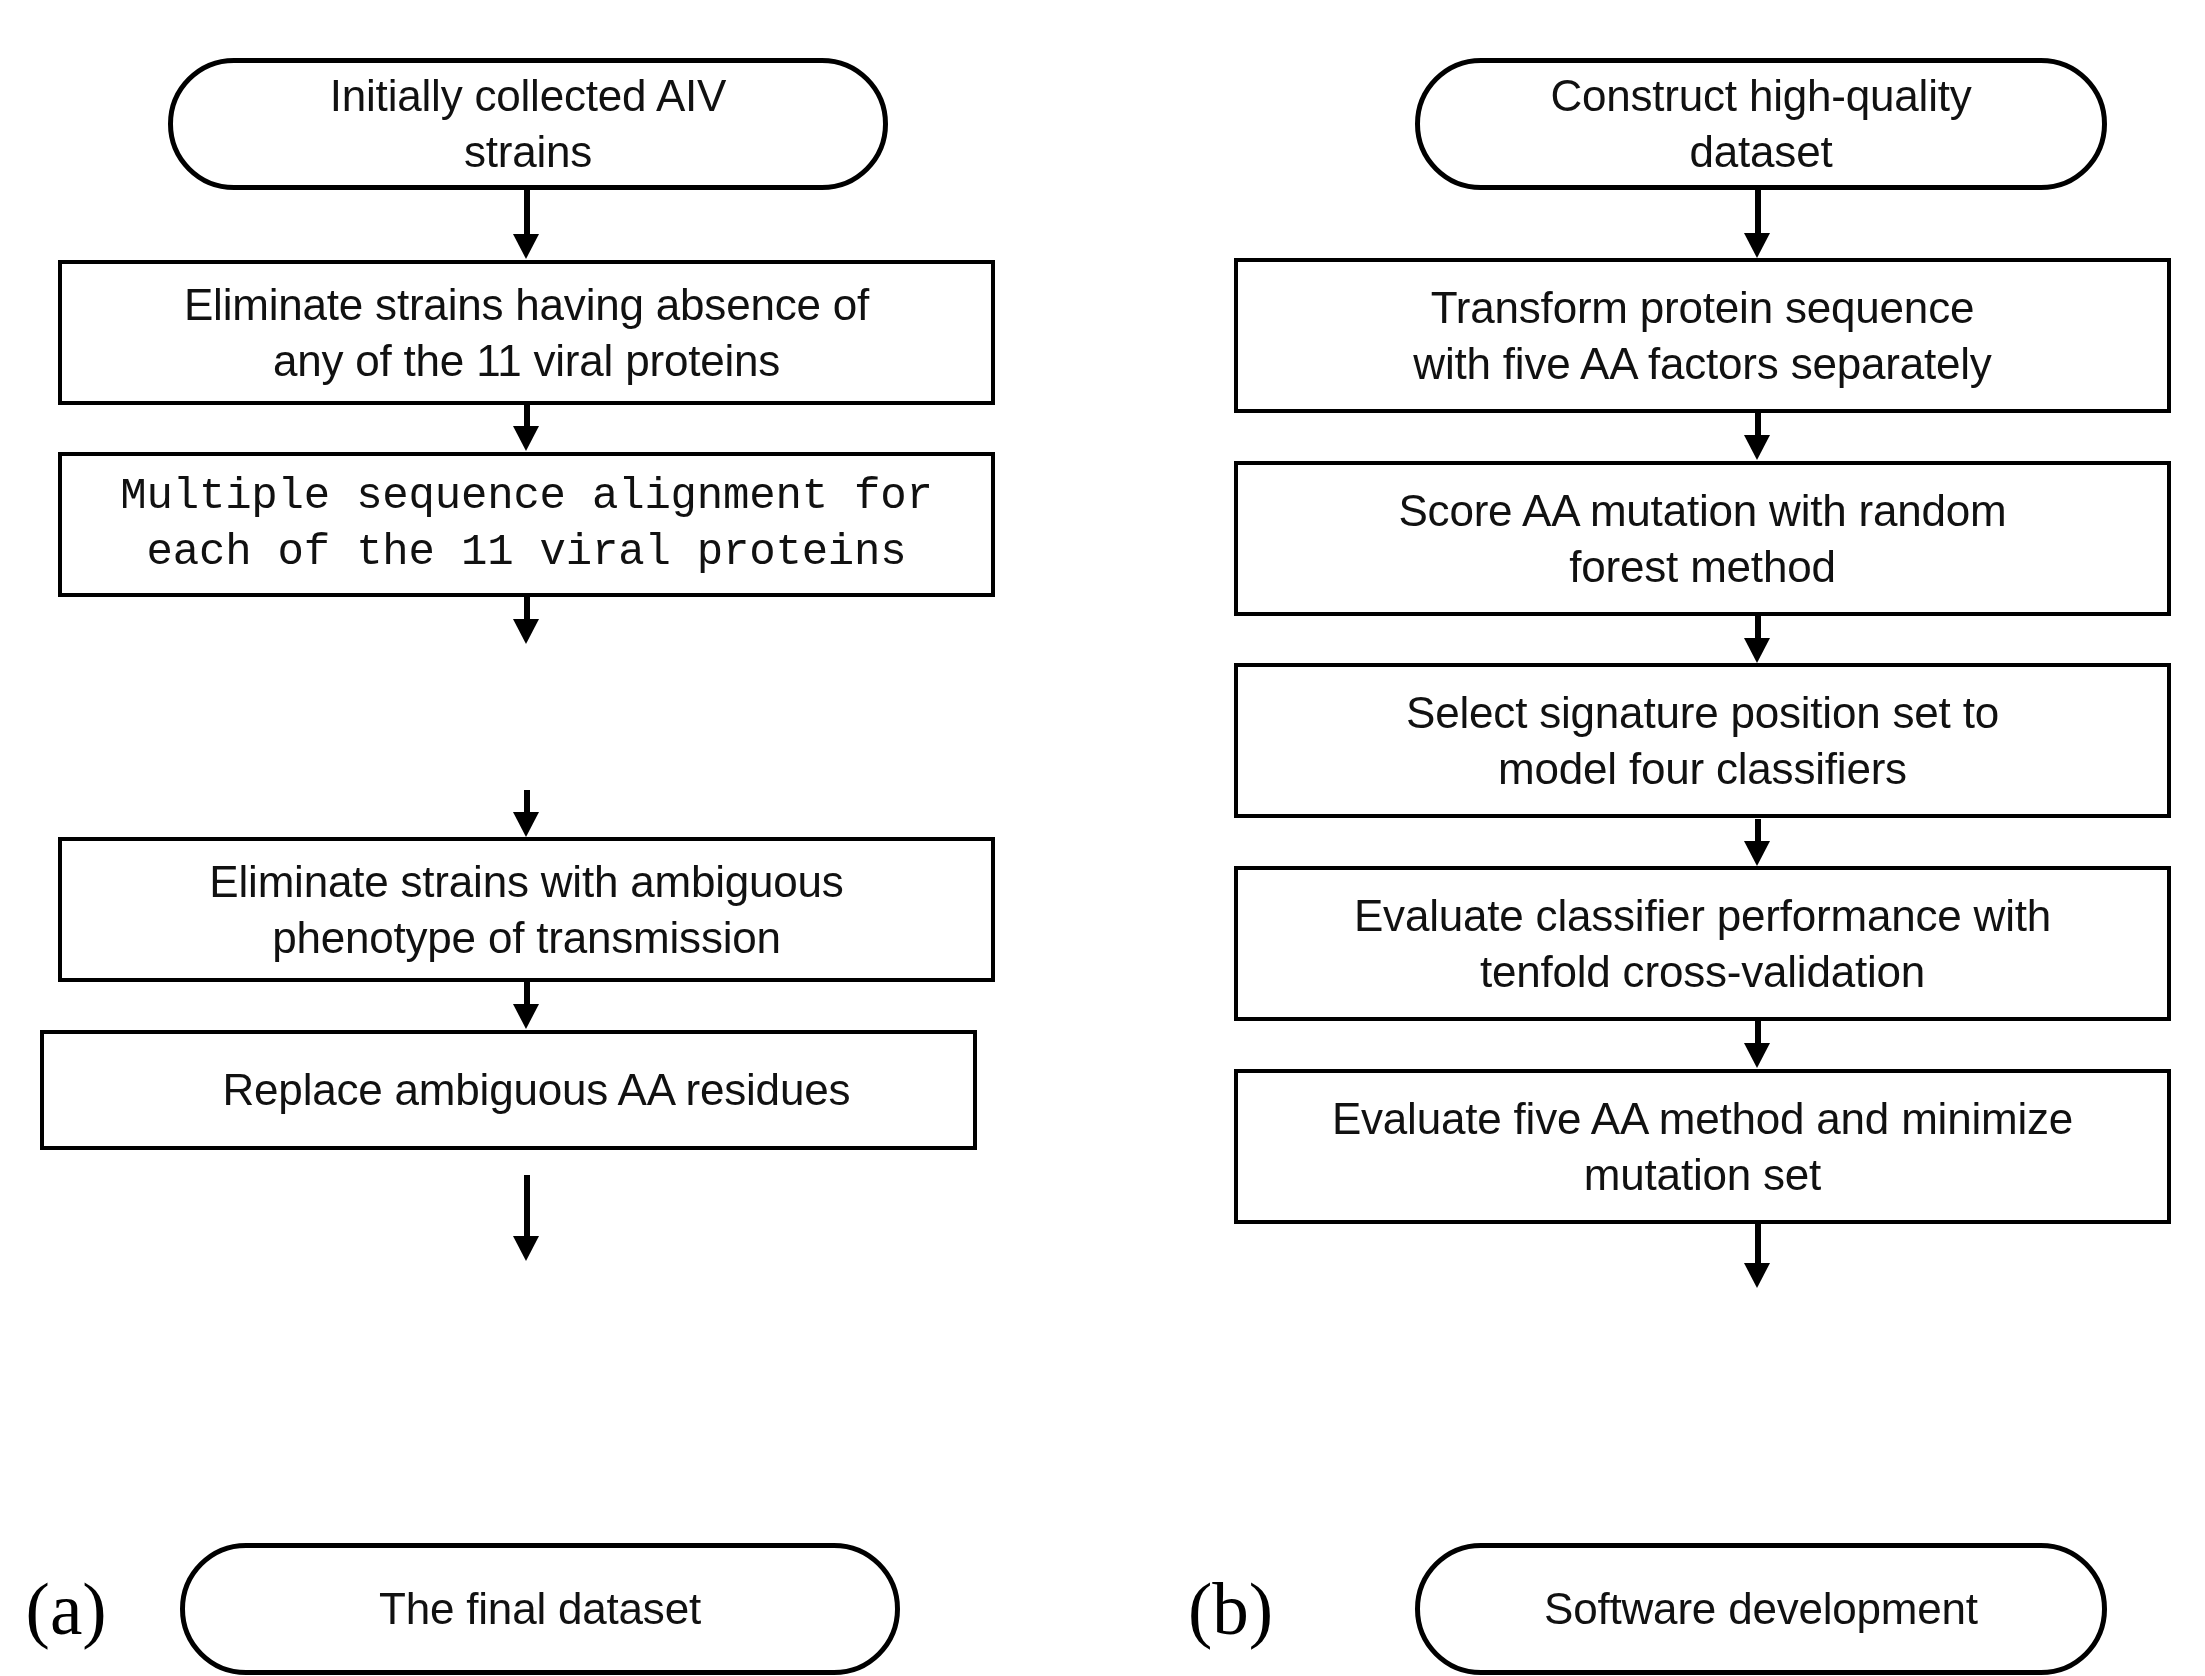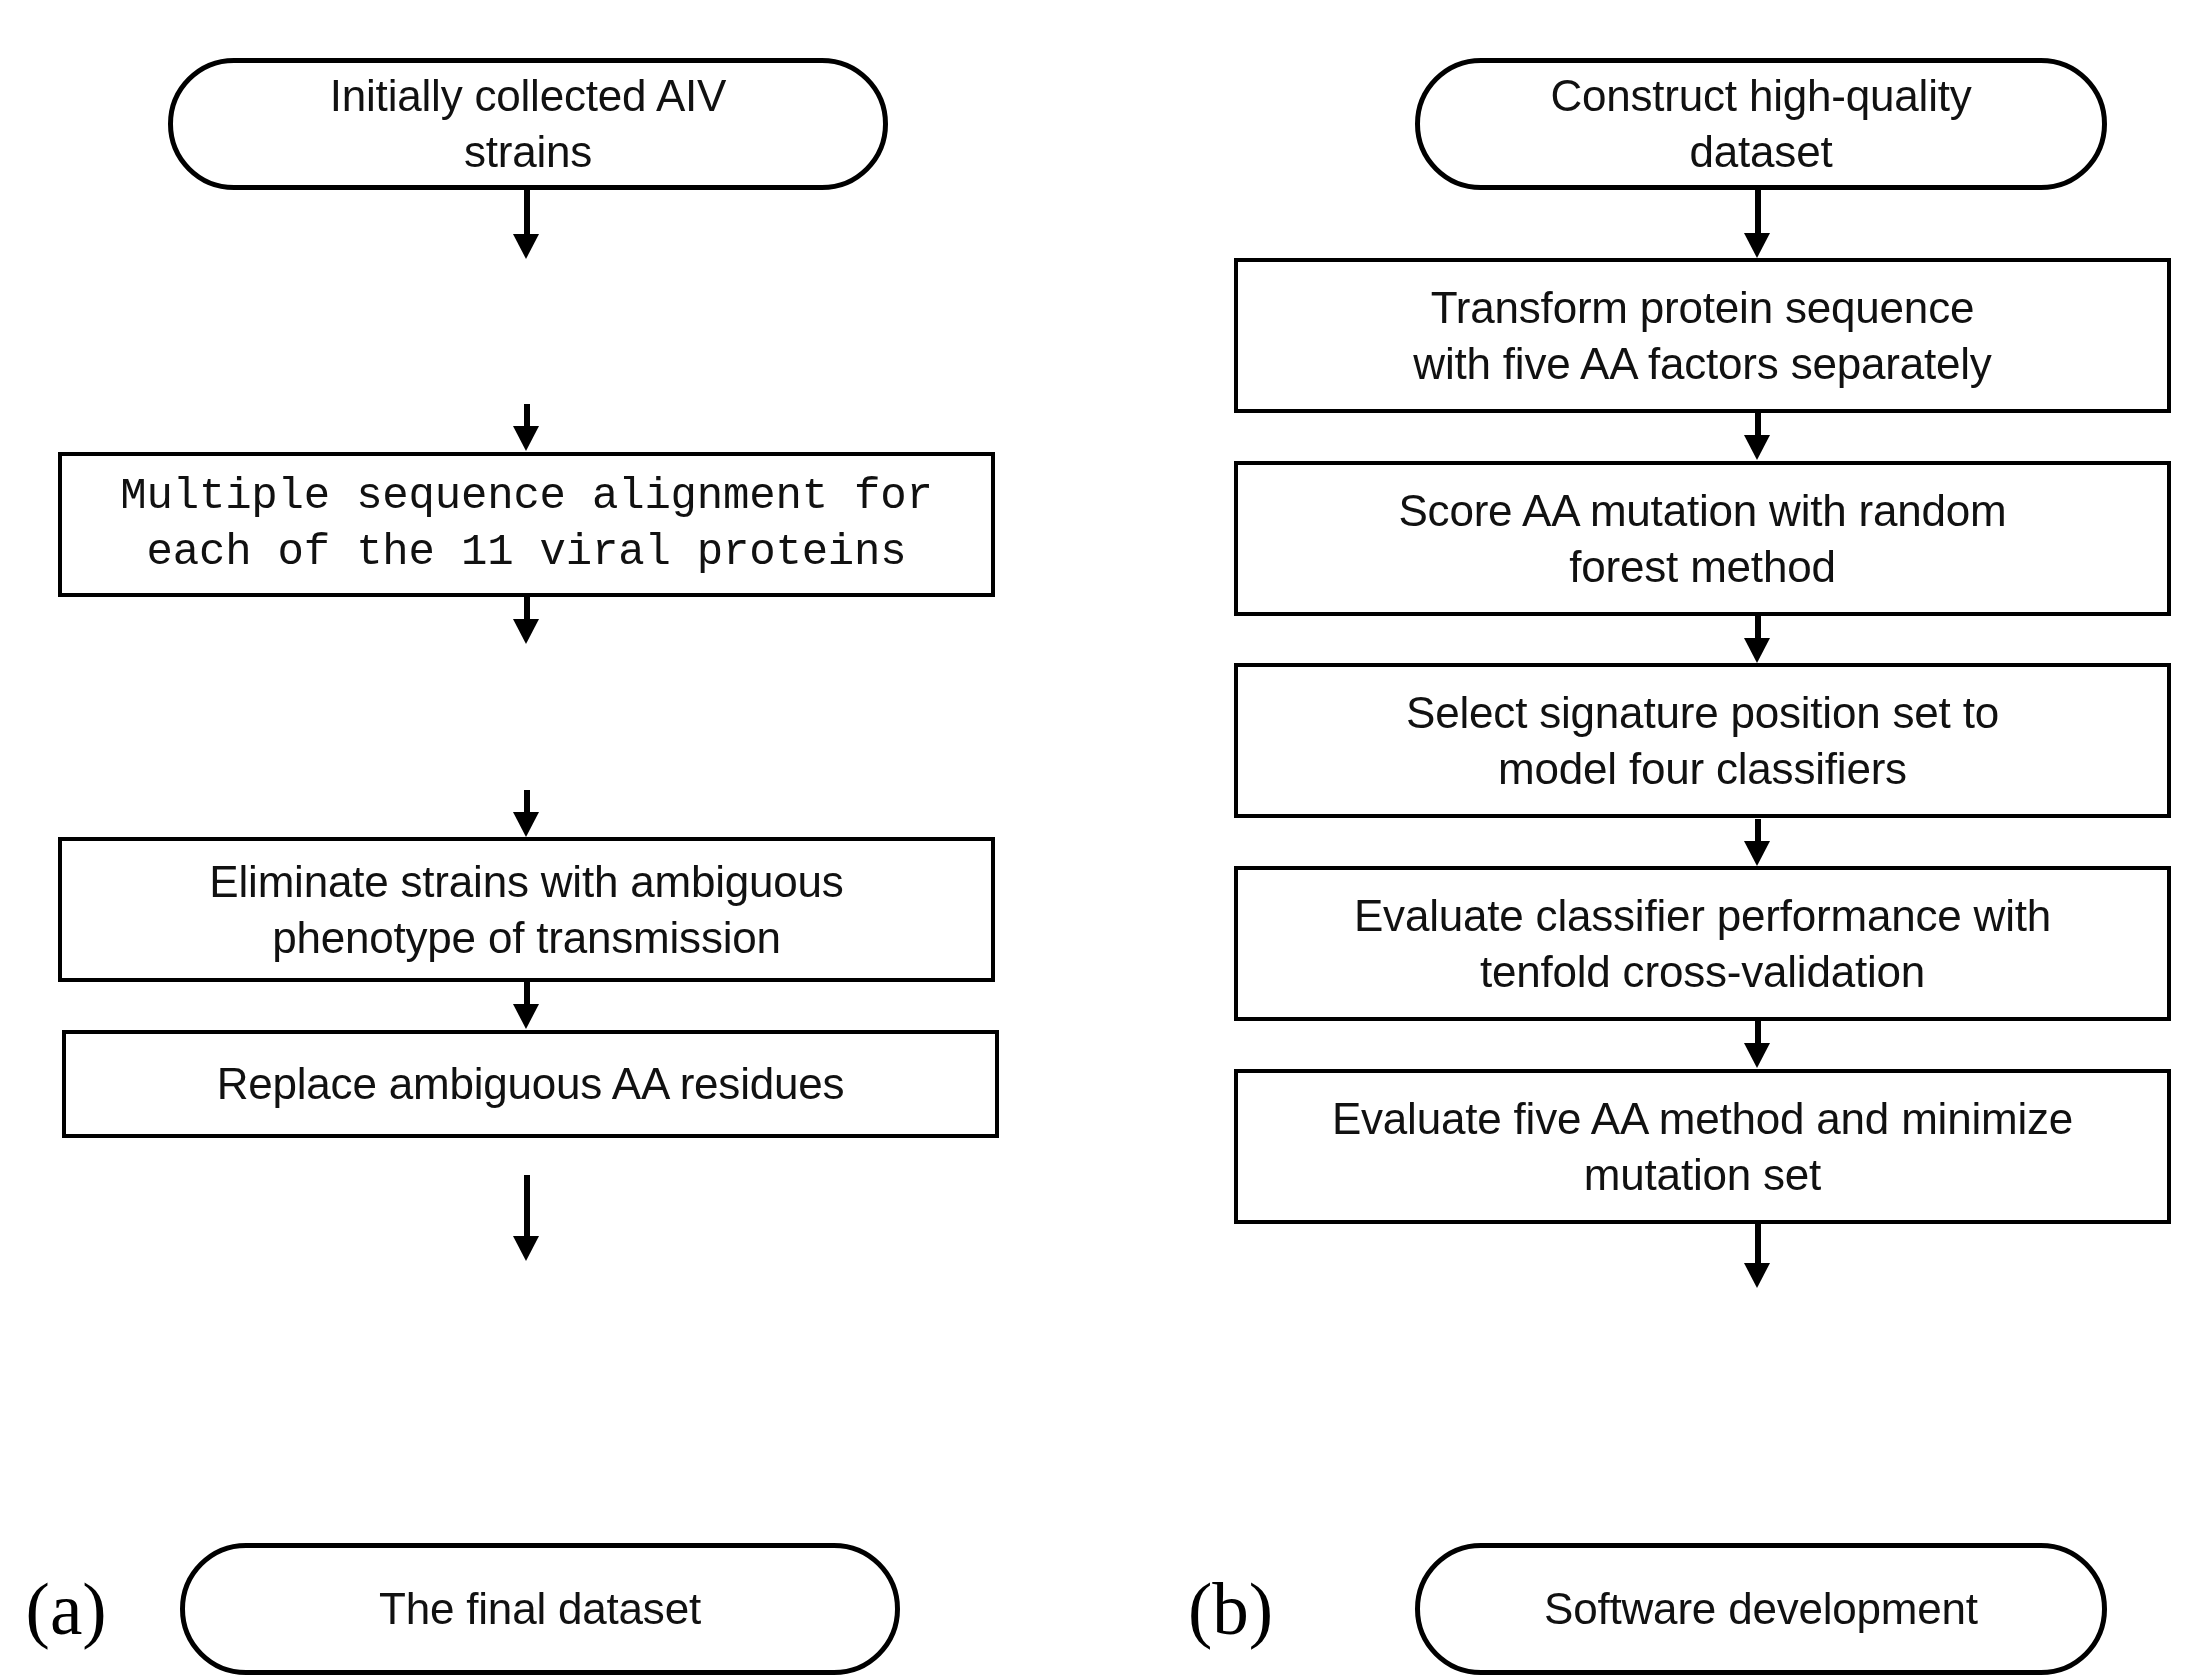--- a/index.html
+++ b/index.html
@@ -97,20 +97,24 @@
     <div class="node terminal" style="left:168px; top:25.6px; width:720px; height:132px;">
       <span class="node-label">Initially collected AIV
 strains</span>
     </div>
 
     <div class="connector" style="left:524px; top:158px; width:6px; height:70px;">
       <div class="stem" style="height:48px;"></div>
       <div class="head" style="top:44px;"></div>
     </div>
 
+    <div class="node process" style="left:58px; top:228px; width:937px; height:145px;">
+      <span class="node-label">Eliminate strains having absence of
+any of the 11 viral proteins</span>
+    </div>
 
     <div class="connector" style="left:524px; top:372px; width:6px; height:48px;">
       <div class="stem" style="height:25.6px;"></div>
       <div class="head" style="top:22px;"></div>
     </div>
 
     <div class="node process" style="left:58px; top:420px; width:937px; height:145px;font-family:Liberation Mono, monospace;">
       <span class="node-label">Multiple sequence alignment for
 each of the 11 viral proteins</span>
     </div>
@@ -129,21 +133,21 @@
     <div class="node process" style="left:58px; top:805px; width:937px; height:145px;">
       <span class="node-label">Eliminate strains with ambiguous
 phenotype of transmission</span>
     </div>
 
     <div class="connector" style="left:524px; top:950px; width:6px; height:48px;">
       <div class="stem" style="height:25.6px;"></div>
       <div class="head" style="top:22px;"></div>
     </div>
 
-    <div class="node process" style="left:62px; top:998px; width:937px; height:108px;">
+    <div class="node process" style="left:40px; top:998px; width:937px; height:120px;justify-content:flex-end;">
       <span class="node-label">Replace ambiguous AA residues</span>
     </div>
 
     <div class="connector" style="left:524px; top:1143px; width:6px; height:89px;">
       <div class="stem" style="height:65px;"></div>
       <div class="head" style="top:61px;"></div>
     </div>
 
     <div class="node terminal" style="left:180px; top:1511px; width:720px; height:132px;">
       <span class="node-label">The final dataset</span>

